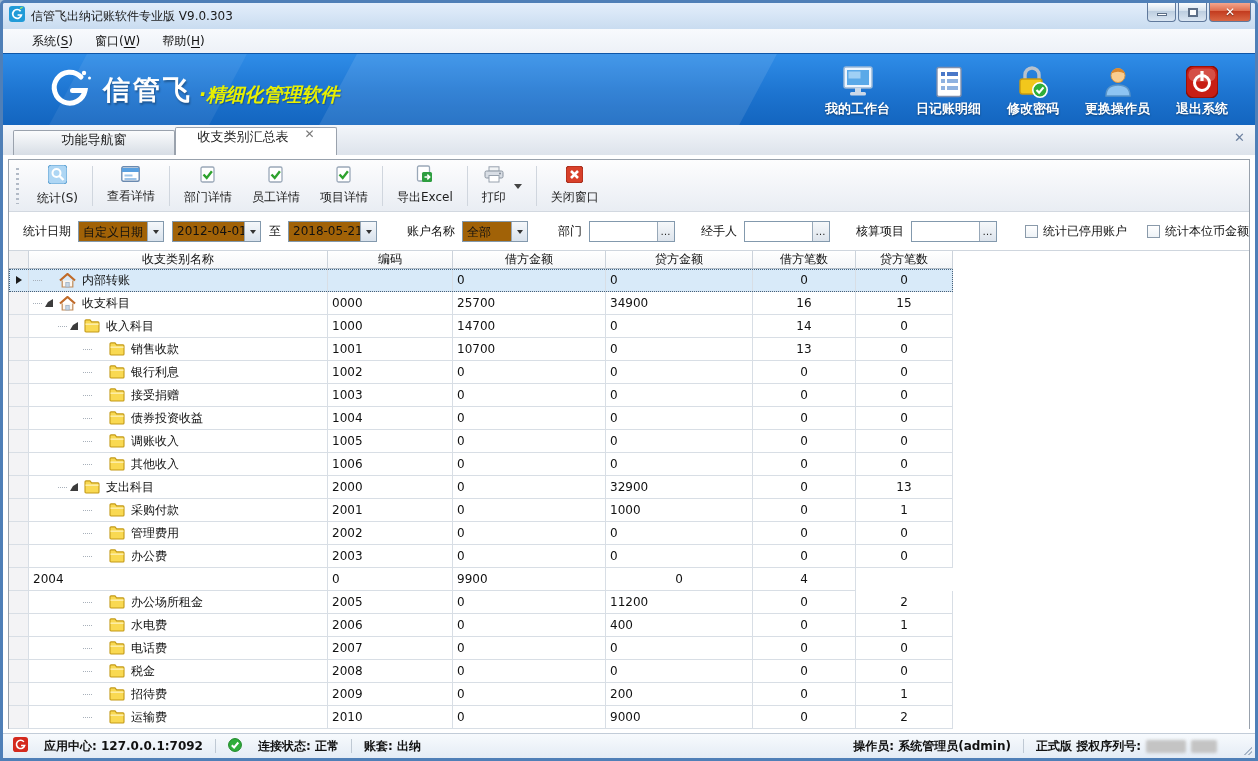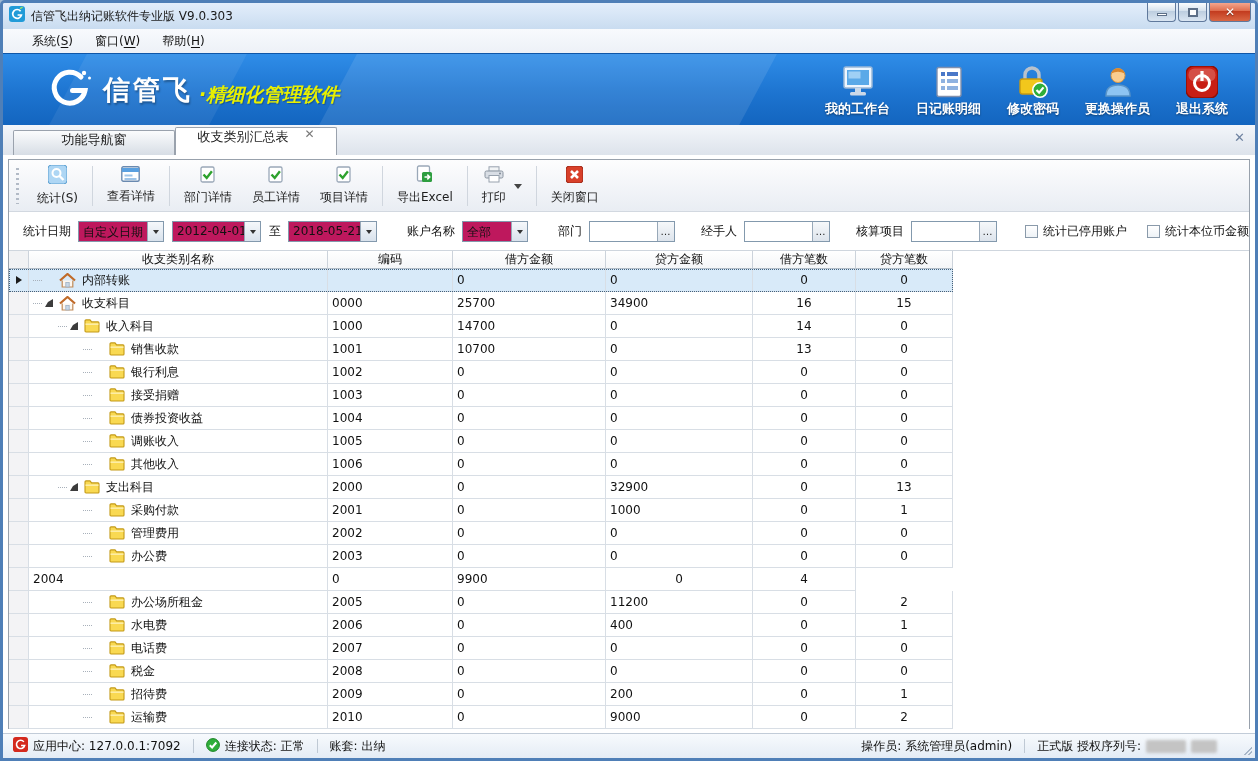--- a/index.html
+++ b/index.html
@@ -41,21 +41,21 @@
   .panel{flex:1;margin:4px 5px;border:1px solid #98a1ac;border-bottom:none;display:flex;flex-direction:column;background:#fff;overflow:hidden;}
   .toolbar{height:52px;flex:0 0 52px;background:linear-gradient(#fdfdfe,#e9edf3);border-bottom:1px solid #d2d8e0;display:flex;align-items:center;padding-left:5px;}
   .tb-grip{width:3px;height:36px;margin:0 8px 0 2px;background:repeating-linear-gradient(180deg,#b2bac6 0 2px,transparent 2px 5px);}
   .tb-btn{display:flex;align-items:center;cursor:pointer;padding:3px 10px;}
   .tb-col{display:flex;flex-direction:column;align-items:center;gap:3px;font-size:12px;color:#1c1c1c;}
   .tb-caret{width:0;height:0;border:4px solid transparent;border-top:5px solid #444;margin-left:8px;margin-top:6px;}
   .tb-sep{width:1px;height:40px;background:#d0d6de;margin:0 4px;}
   
   .filterbar{height:39px;flex:0 0 39px;border-bottom:1px solid #cfd6de;display:flex;align-items:center;font-size:12px;color:#111;padding-left:14px;background:#fff;white-space:nowrap;}
   .flabel{margin-right:7px;}
-  .combo{height:21px;border:1px solid #8399ad;background:#be185d;display:flex;align-items:stretch;margin-right:8px;cursor:pointer;}
+  .combo{height:21px;border:1px solid #8399ad;background:#a16207;display:flex;align-items:stretch;margin-right:8px;cursor:pointer;}
   .combo-val{flex:1;padding:2px 4px 0 4px;overflow:hidden;font-size:12px;}
   .combo-btn{width:16px;background:linear-gradient(#f5f8fb,#d9e2ec);border-left:1px solid #98a8b8;display:flex;align-items:center;justify-content:center;}
   .caret{width:0;height:0;border:3.5px solid transparent;border-top:4.5px solid #333;margin-top:4px;}
   .lookup{height:21px;width:86px;border:1px solid #8399ad;display:flex;margin-right:8px;background:#fff;}
   .lookup input{flex:1;min-width:0;border:none;outline:none;font:inherit;padding:0 3px;}
   .lookup-btn{width:17px;background:linear-gradient(#f6f8fa,#dde4ec);border-left:1px solid #98a8b8;display:flex;align-items:center;justify-content:center;font-size:10px;color:#222;letter-spacing:1px;cursor:pointer;}
   .chk{display:flex;align-items:center;gap:5px;margin-left:20px;cursor:pointer;}
   .chk .box{width:13px;height:13px;border:1px solid #8a9aaa;background:linear-gradient(#fff,#eef2f6);}
   
   .tablewrap{flex:1;overflow:hidden;background:#fff;font-size:12px;color:#111;}
@@ -72,21 +72,21 @@
   .tr.selected{outline:1px dotted #41627f;outline-offset:-1px;}
   .selarrow{width:0;height:0;border:4px solid transparent;border-left:6px solid #1c1c1c;margin-left:4px;}
   .indent{flex:0 0 auto;}
   .dotline{width:9px;border-top:1px dotted #a8b0ba;margin-right:3px;flex:0 0 auto;}
   .exp{width:0;height:0;border:3px solid transparent;border-right:5px solid #3c3c3c;border-bottom:5px solid #3c3c3c;margin-right:6px;flex:0 0 auto;}
   .exp-spacer{width:14px;flex:0 0 auto;}
   .ticon{display:flex;margin-right:6px;flex:0 0 auto;}
   .tname{overflow:hidden;text-overflow:ellipsis;}
   
   .statusbar{height:25px;flex:0 0 25px;background:linear-gradient(#f7fafd,#e4ecf5);border-top:1px solid #c2ccd8;display:flex;align-items:center;font-size:12px;color:#111;padding:0 10px;position:relative;margin:0 0 0 0;}
-  .sb-item{display:flex;align-items:flex-end;gap:5px;white-space:nowrap;}
+  .sb-item{display:flex;align-items:flex-end;gap:16px;white-space:nowrap;font-weight:bold;}
   .sb-sep{width:1px;height:14px;background:#bfc9d4;margin:0 12px;}
   .sb-right{margin-left:auto;display:flex;align-items:center;margin-right:28px;}
   .redact{display:inline-block;height:13px;background:#c4c4c4;border-radius:2px;filter:blur(1.6px);margin-left:5px;}
   .grip-corner{position:absolute;right:3px;bottom:3px;width:11px;height:11px;
     background:linear-gradient(135deg,transparent 62%,#a7b6c8 62%,#a7b6c8 70%,transparent 70%,transparent 80%,#a7b6c8 80%,#a7b6c8 88%,transparent 88%);}
 </style>
 </head>
 <body>
 
 <div class="window">

